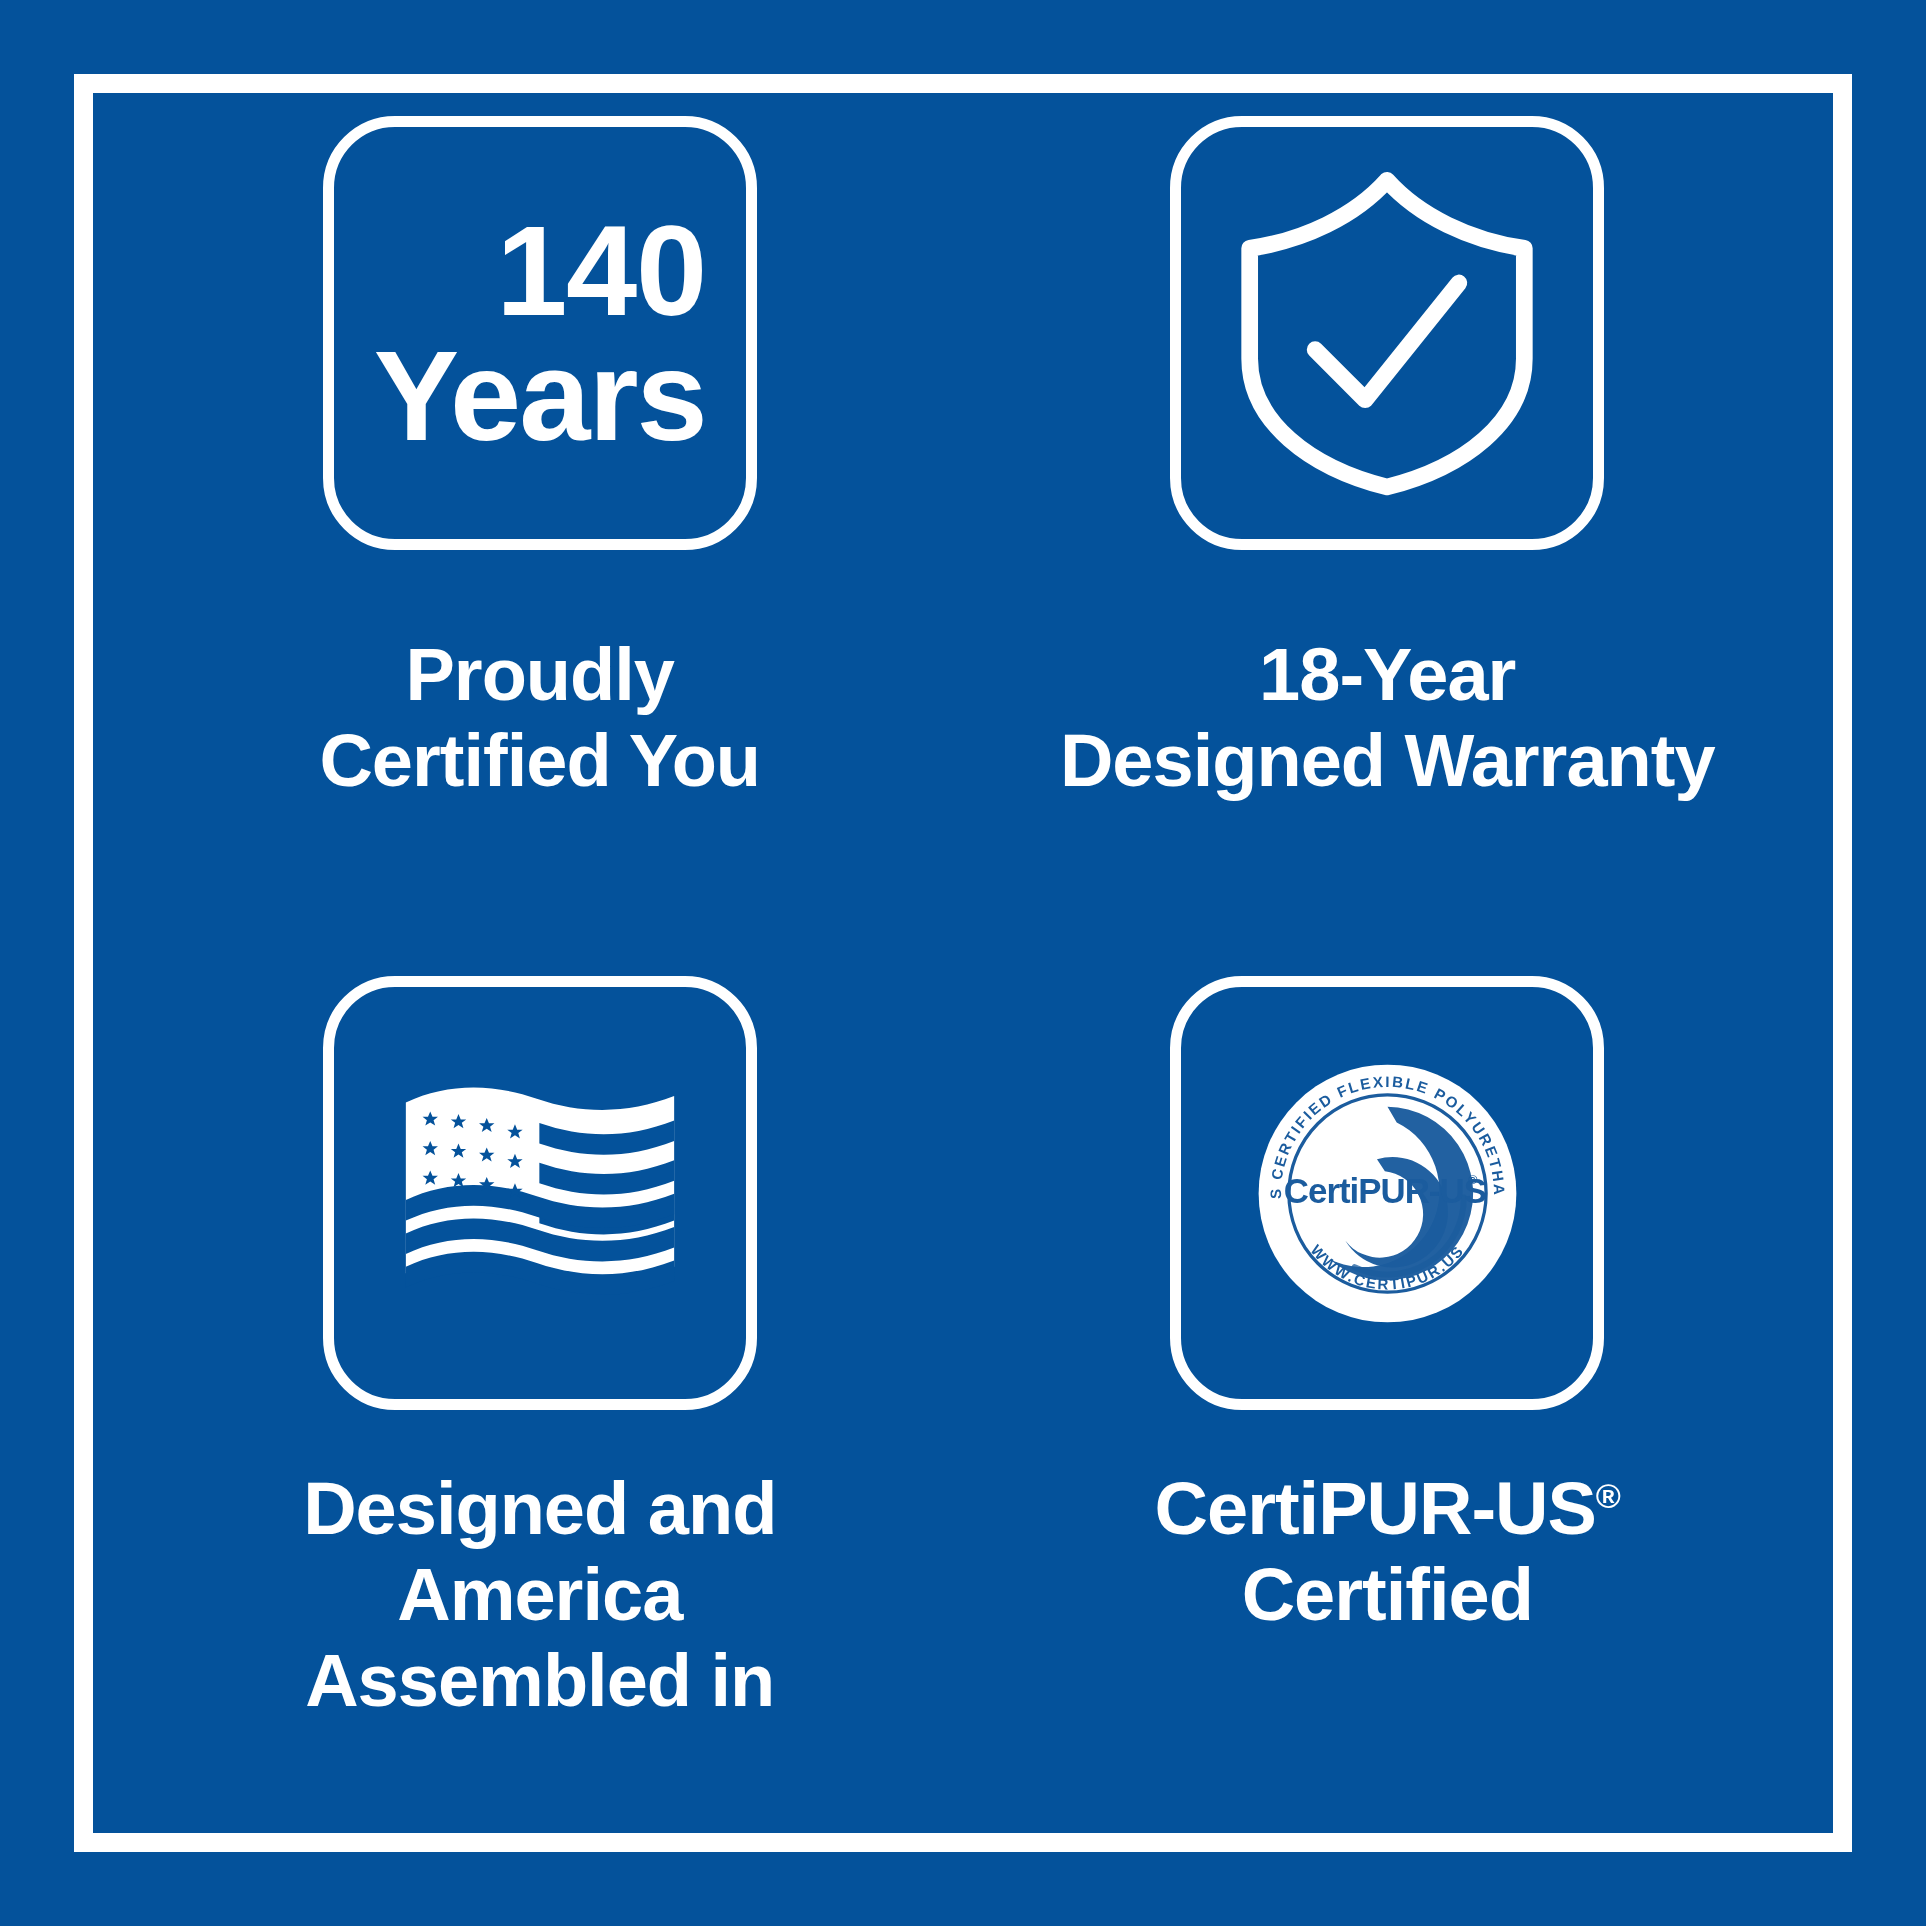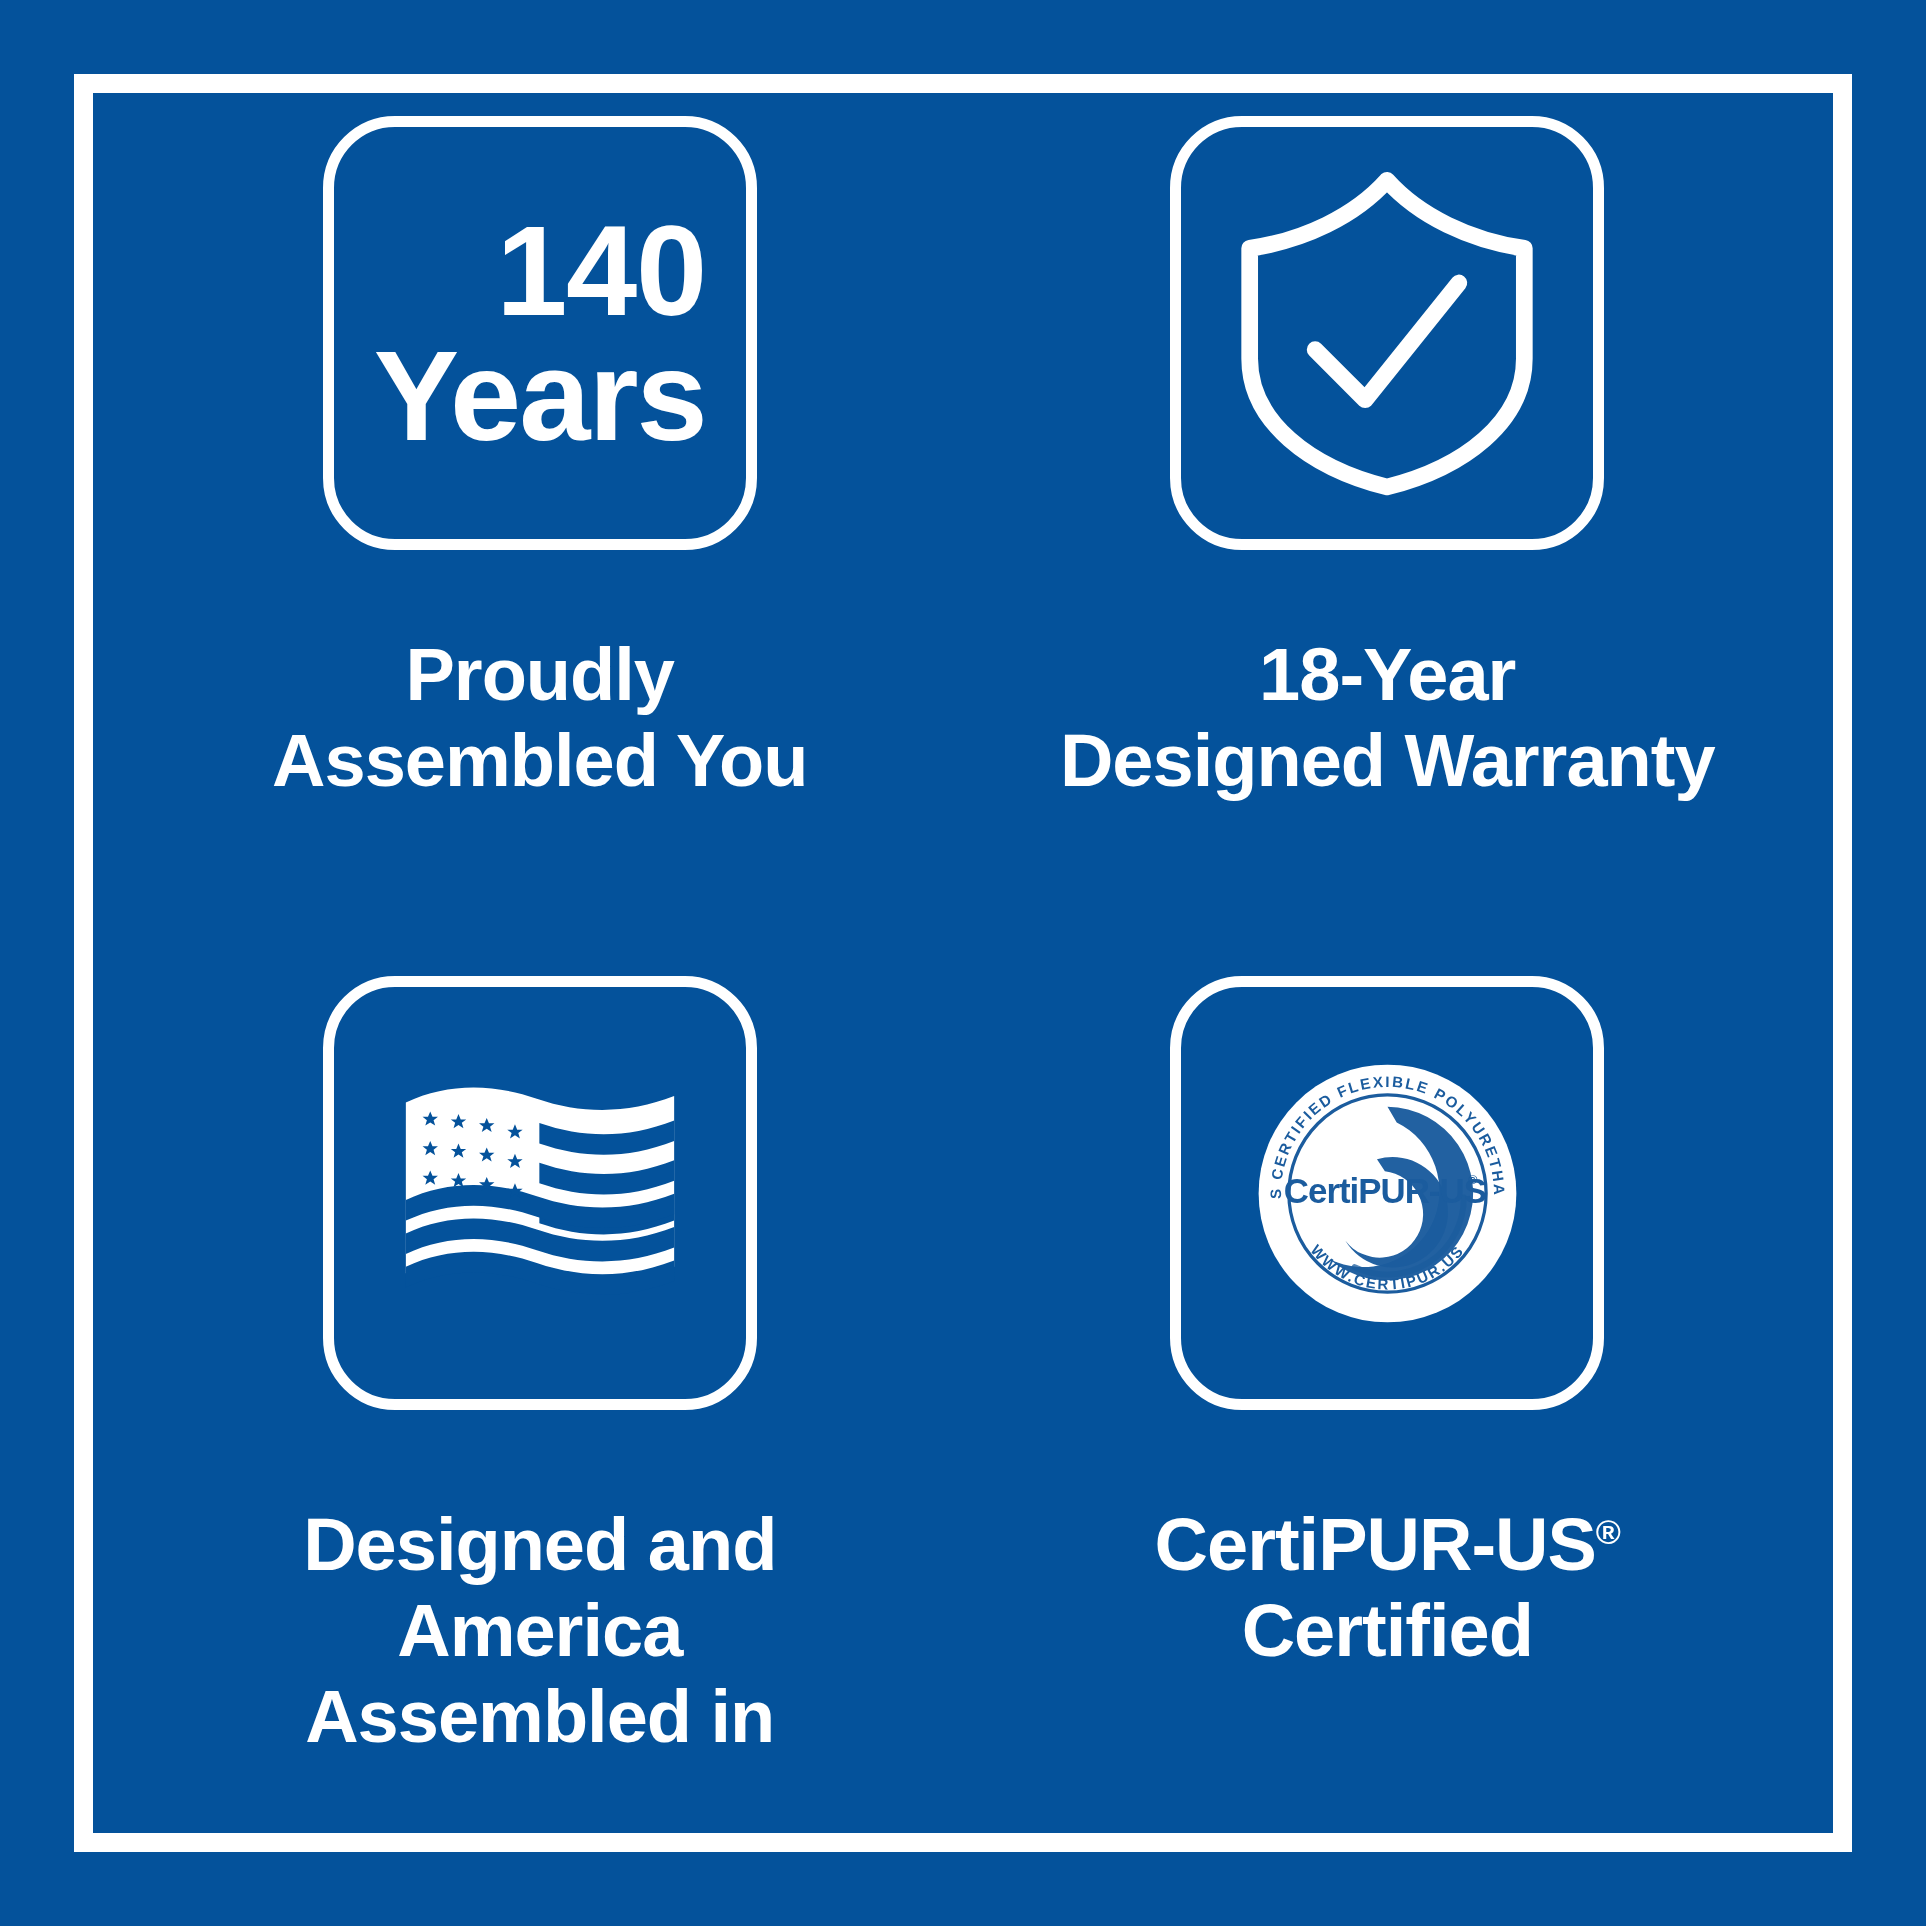--- a/index.html
+++ b/index.html
@@ -89,21 +89,21 @@
   }
   .caption .line { display: block; white-space: nowrap; }
   .caption sup {
     font-size: 0.46em;
     vertical-align: super;
     line-height: 0;
   }
 
   
   .cap-gap-1 { margin-top: 82px; }
-  .cap-gap-2 { margin-top: 92px; }
+  .cap-gap-2 { margin-top: 56px; }
 
   svg { display: block; }
 </style>
 </head>
 <body>
 
 <div id="stage">
 
   <div id="outer-frame"></div>
 
@@ -111,21 +111,21 @@
 
     <div class="cell">
       <div class="tile">
         <div class="years-wrap">
           <span class="years-num">140</span>
           <span class="years-word">Years</span>
         </div>
       </div>
       <div class="caption cap-gap-1">
         <span class="line">Proudly</span>
-        <span class="line">Assembled You</span>
+        <span class="line">Certified You</span>
       </div>
     </div>
 
     <div class="cell">
       <div class="tile">
         <span>
           <svg width="308" height="334" viewBox="0 0 480 520" fill="none">
             <path d="M240 22
                      C 190 78, 110 116, 26 128
                      L 26 300

